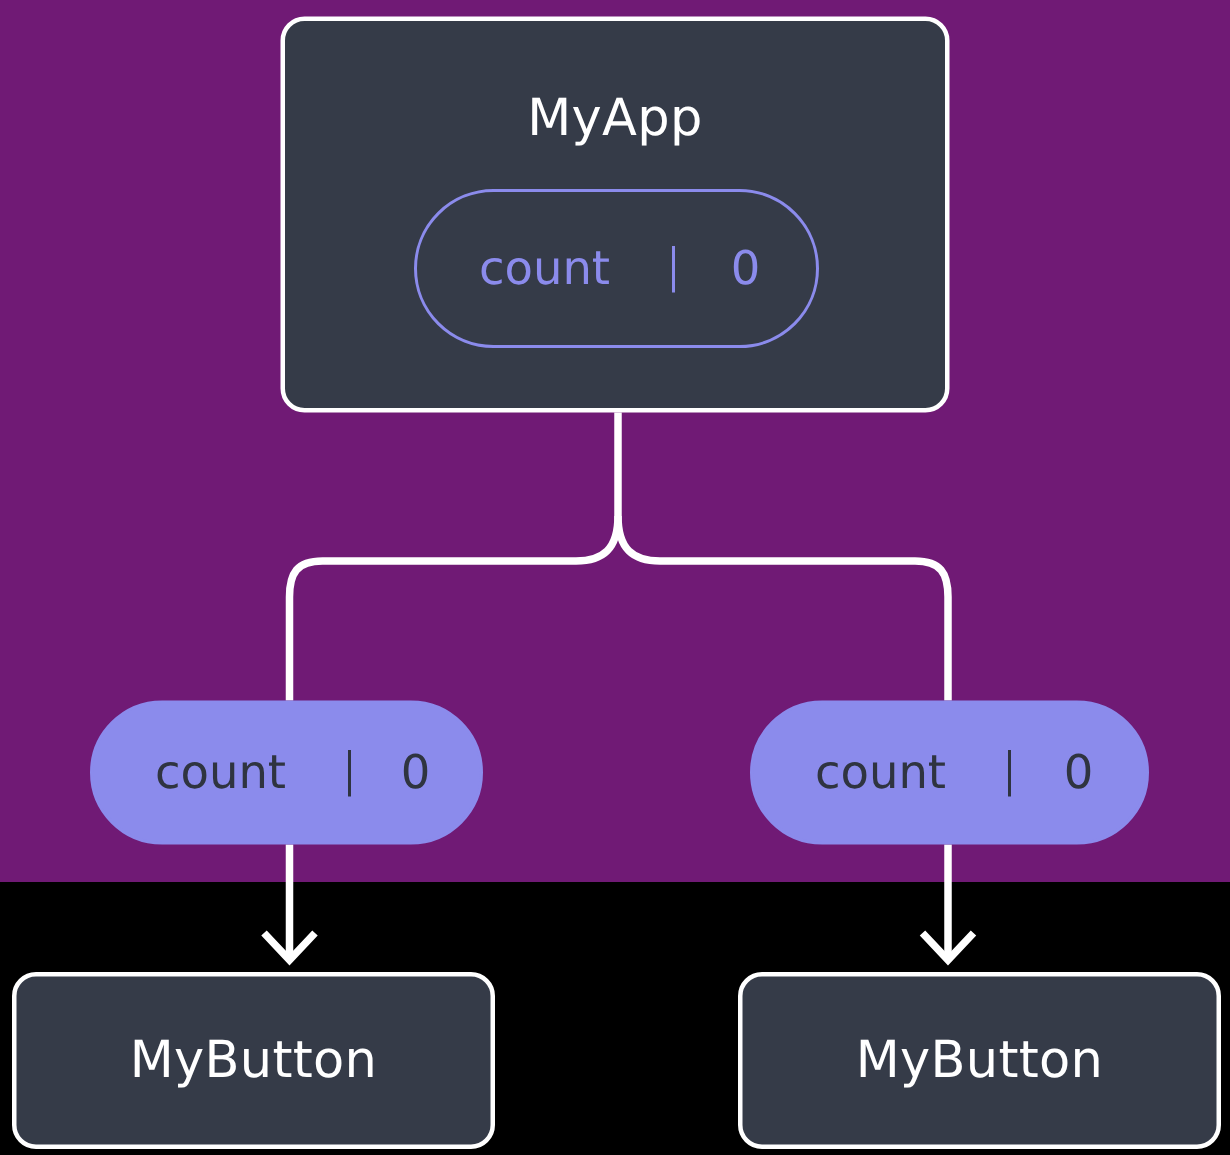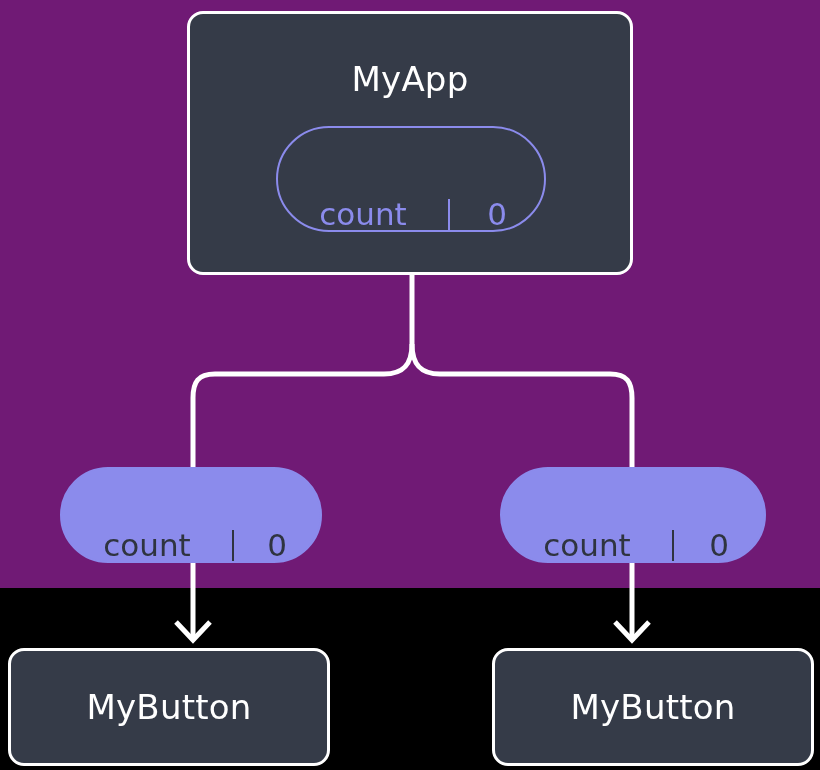--- a/index.html
+++ b/index.html
@@ -67,21 +67,21 @@
     top: 648px;
     width: 322px;
     height: 118px;
     justify-content: center;
   }
   
   .state-pill {
     position: absolute;
     box-sizing: border-box;
     display: flex;
-    align-items: flex-end;
+    align-items: center;
     border-radius: 999px;
     overflow: hidden;
   }
   .state-pill .pill-key,
   .state-pill .pill-value {
     display: flex;
     align-items: center;
     justify-content: center;
     box-sizing: border-box;
     line-height: 1;

